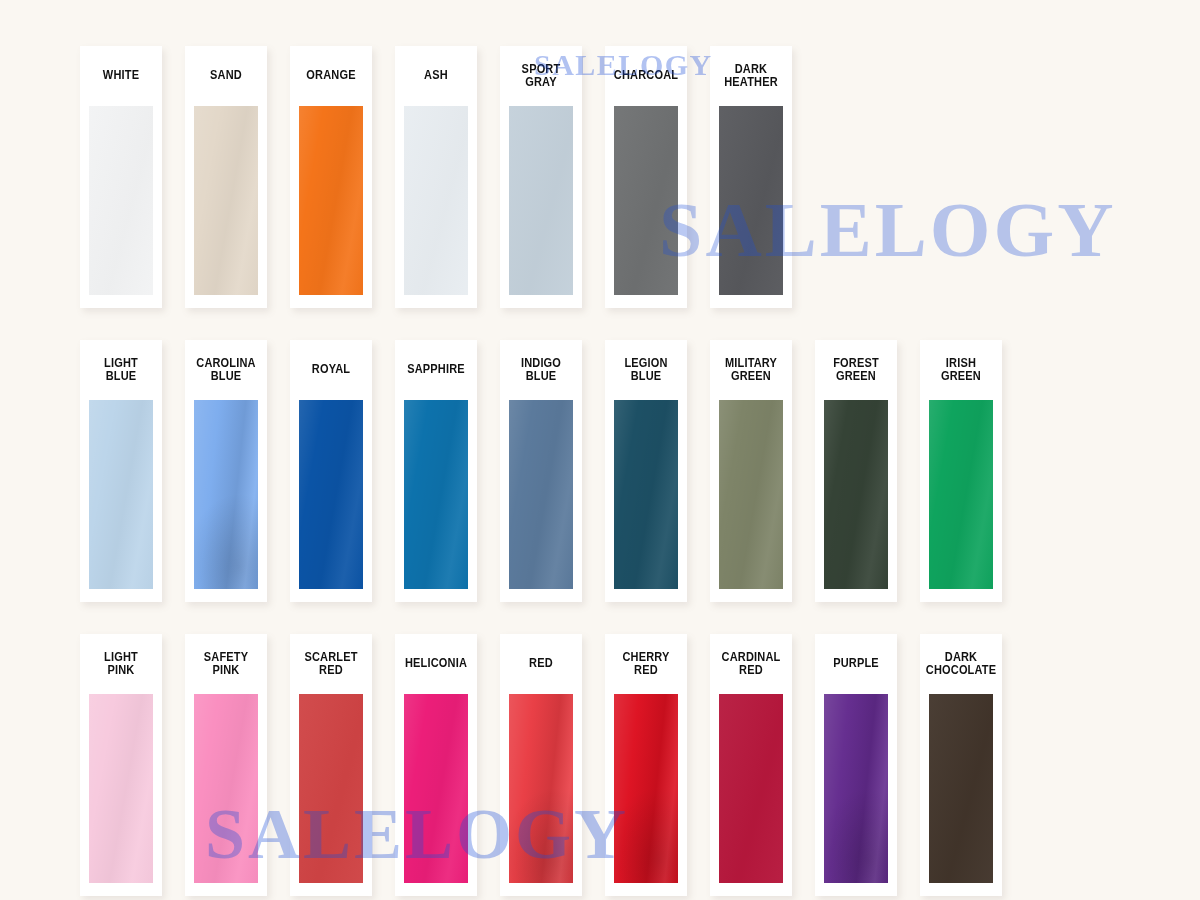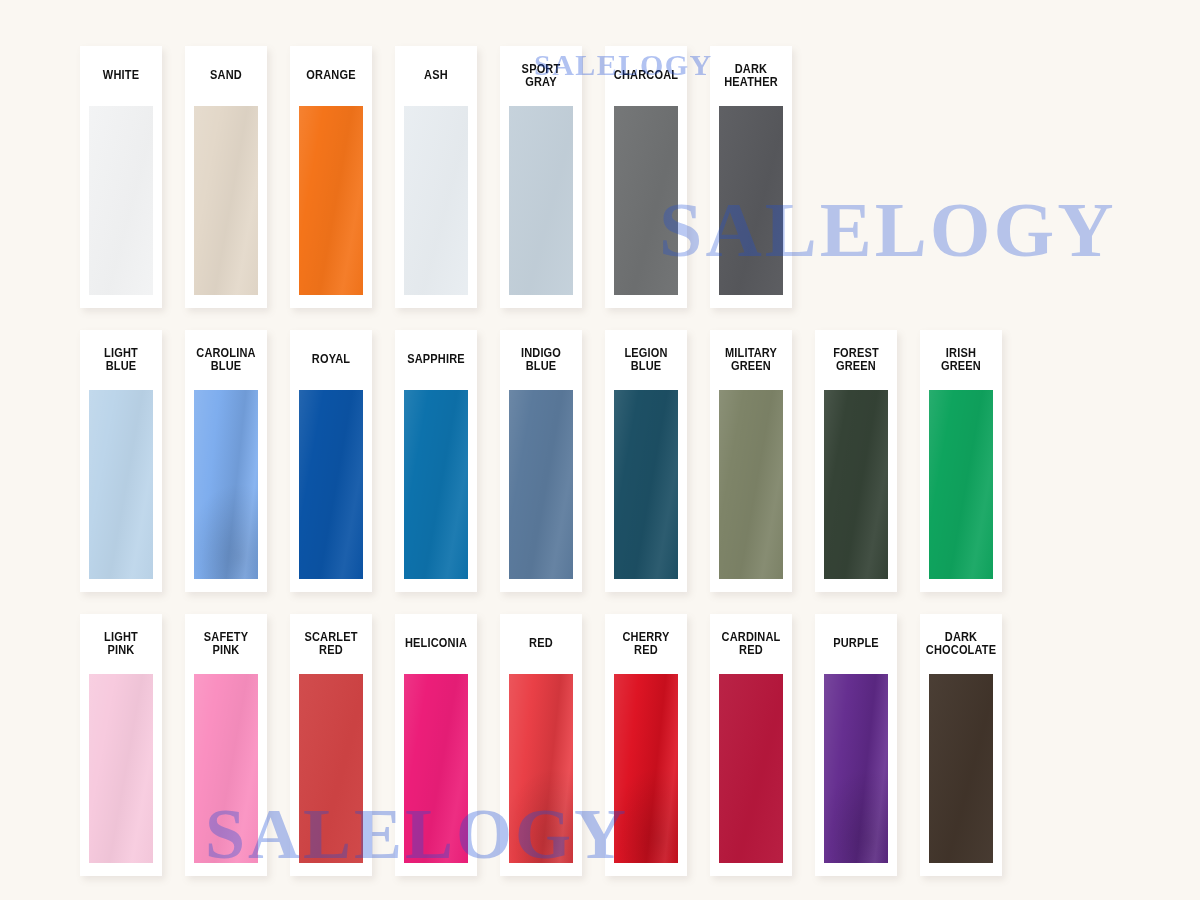--- a/index.html
+++ b/index.html
@@ -24,21 +24,21 @@
   }
 
   
   .grid {
     position: absolute;
     left: 80px;
     top: 46px;
     width: 1032px;
     display: flex;
     flex-direction: column;
-    gap: 22px;
+    gap: 32px;
   }
   .row {
     display: flex;
     flex-direction: row;
     gap: 23px;
   }
 
   .card {
     position: relative;
     width: 82px;

